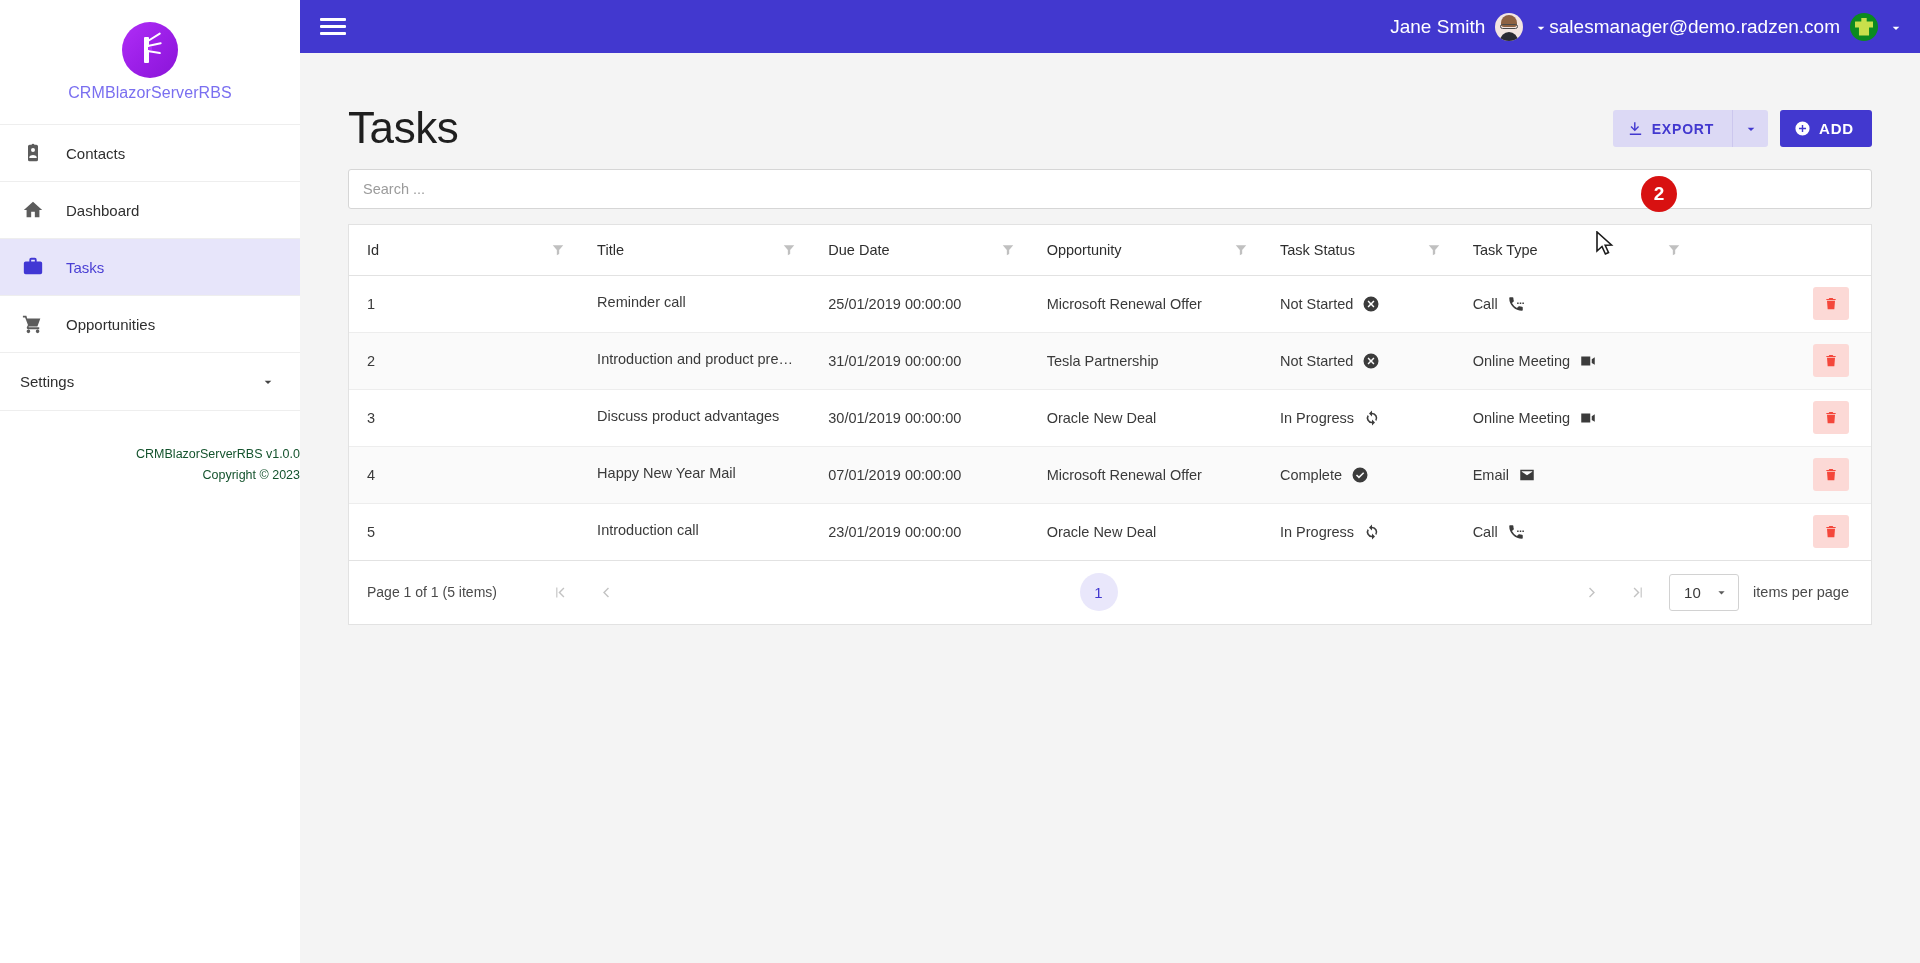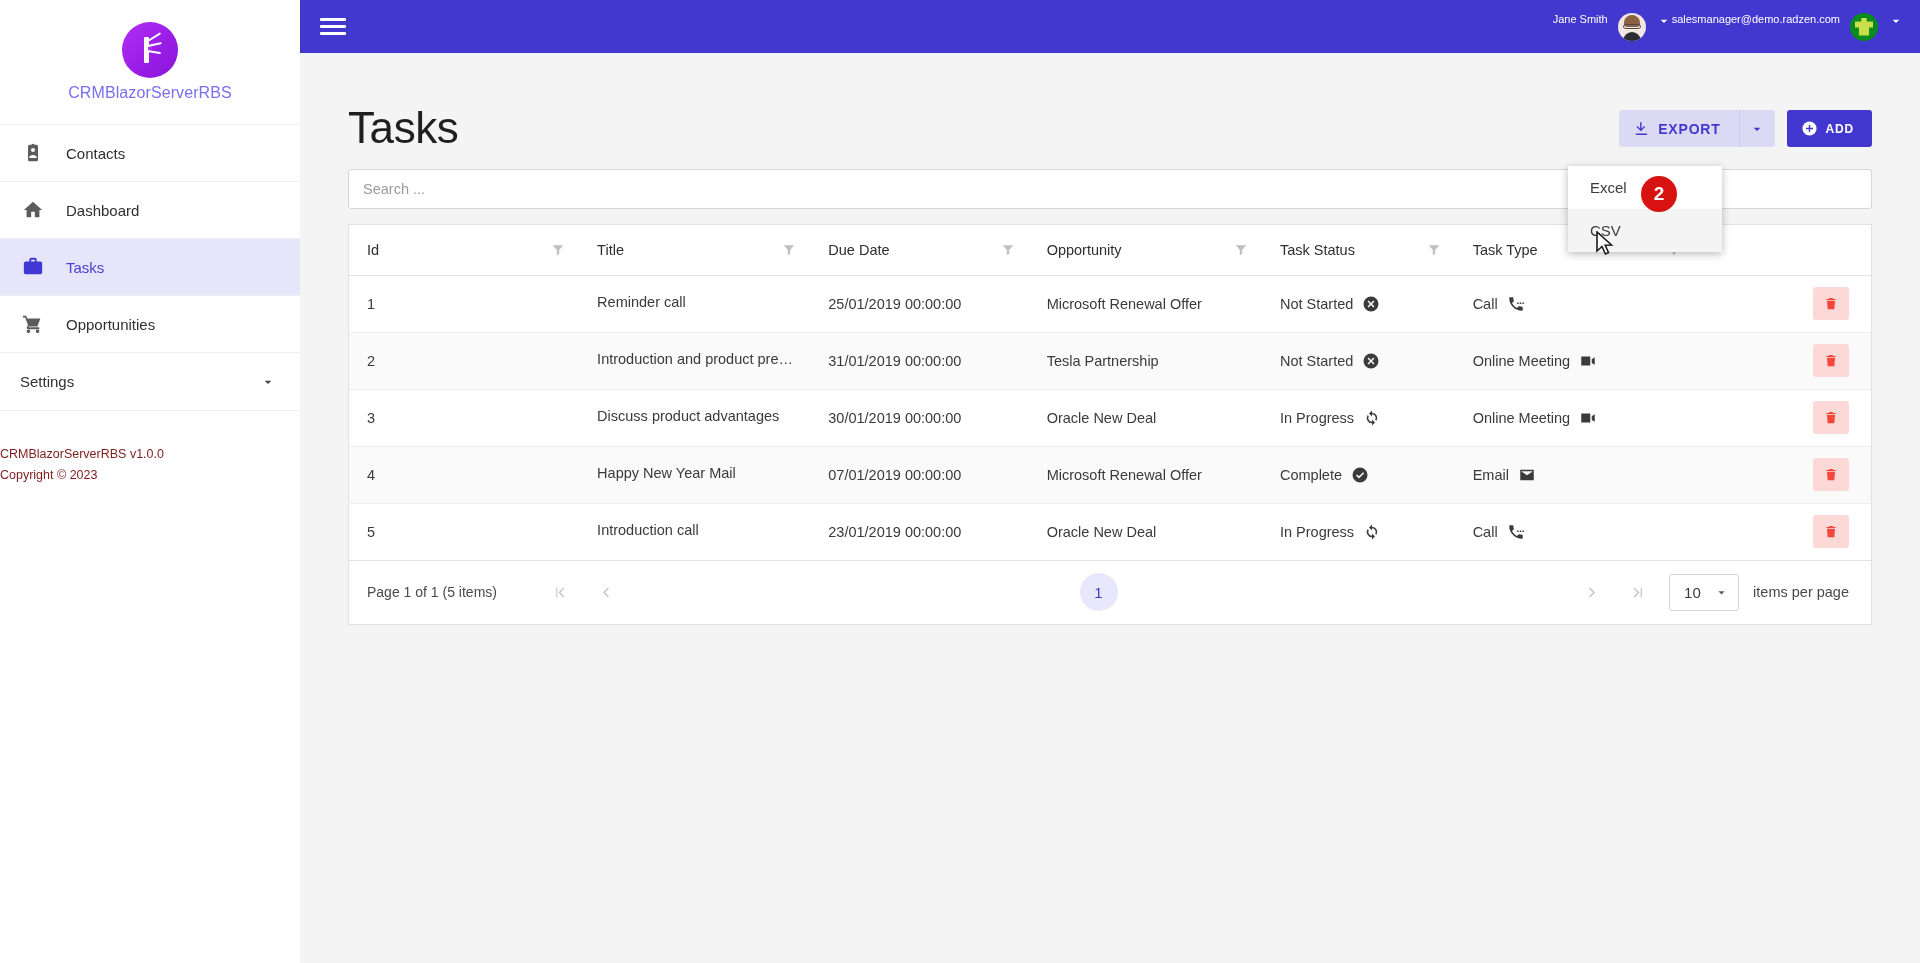--- a/index.html
+++ b/index.html
@@ -69,35 +69,35 @@
     justify-content: space-between;
     padding: 0 24px 0 20px;
     font-size: 15px; color: #2f2f2f;
     border-bottom: 1px solid #eeeeee;
     cursor: pointer;
   }
   .chev { width: 16px; height: 16px; }
   .chev svg { fill: #444; }
   .side-footer {
     margin-top: 33px;
-    text-align: left; font-size: 12.5px; color: #7f1d1d; line-height: 21px;
+    text-align: right; font-size: 12.5px; color: #14532d; line-height: 21px;
   }
 
   
   .main { flex: 1; display: flex; flex-direction: column; position: relative; }
   .topbar {
     height: 53px; background: #4238cf;
     display: flex; align-items: center;
     padding: 0 16px 0 20px;
     position: relative;
   }
   .hamburger { width: 26px; cursor: pointer; display: flex; flex-direction: column; gap: 4px; }
   .hamburger span { display: block; height: 3px; background: #fff; border-radius: 1px; }
   .topbar-spacer { flex: 1; }
-  .user-chip { display: flex; align-items: flex-start; gap: 10px; color: #fff; font-size: 11px; cursor: pointer; }
+  .user-chip { display: flex; align-items: center; gap: 10px; color: #fff; font-size: 19px; cursor: pointer; }
   .user-chip + .user-chip { }
   .avatar {
     width: 28px; height: 28px; border-radius: 50%;
     background: #f3e5e1; overflow: hidden; position: relative; flex: 0 0 28px;
   }
   .avatar.jane::before {
     content: ""; position: absolute; left: 6px; top: 2px; width: 16px; height: 12px;
     background: #8d6243; border-radius: 8px 8px 3px 3px;
   }
   .avatar.jane::after {
@@ -137,21 +137,21 @@
   .btn-export-caret {
     width: 36px; height: 37px; background: #dcd9f5; border: none;
     border-left: 1px solid #ccc7ee;
     border-radius: 0 3px 3px 0; cursor: pointer;
     display: flex; align-items: center; justify-content: center;
   }
   .btn-export-caret svg { fill: #4238cf; }
   .btn-add {
     height: 37px; background: #4238cf; color: #fff; border: none;
     padding: 0 18px 0 14px; display: flex; align-items: center; gap: 8px;
-    font-size: 12px; font-weight: bold; letter-spacing: .8px;
+    font-size: 15px; font-weight: bold; letter-spacing: .8px;
     border-radius: 3px; cursor: pointer;
   }
   .ico-sm { width: 17px; height: 17px; display: block; }
 
   
   .export-menu {
     position: absolute; top: 166px; left: 1568px; width: 154px;
     background: #fff; box-shadow: 0 2px 8px rgba(0,0,0,.28);
     z-index: 40; padding: 0; border-radius: 1px;
   }
@@ -635,24 +635,20 @@
                 <path d="M7 10l5 5 5-5z"></path>
               </svg>
           </div>
           <div class="pg-label">items per page</div>
         </div>
       </div>
 
     </section>
   </div>
 
-  <div class="export-menu">
-    <div class="export-menu-item">Excel</div>
-    <div class="export-menu-item hover">CSV</div>
-  </div>
 
   <div class="badge-2">2</div>
 
   <div class="cursor-arrow">
     <svg width="20" height="26" viewBox="0 0 20 26">
       <path d="M2 1 L2 20 L7 15.5 L10.4 23 L13.5 21.5 L10.2 14.3 L16.5 14z" fill="#fff" stroke="#1a1a1a" stroke-width="1.6"></path>
     </svg>
   </div>
 
 </div>

